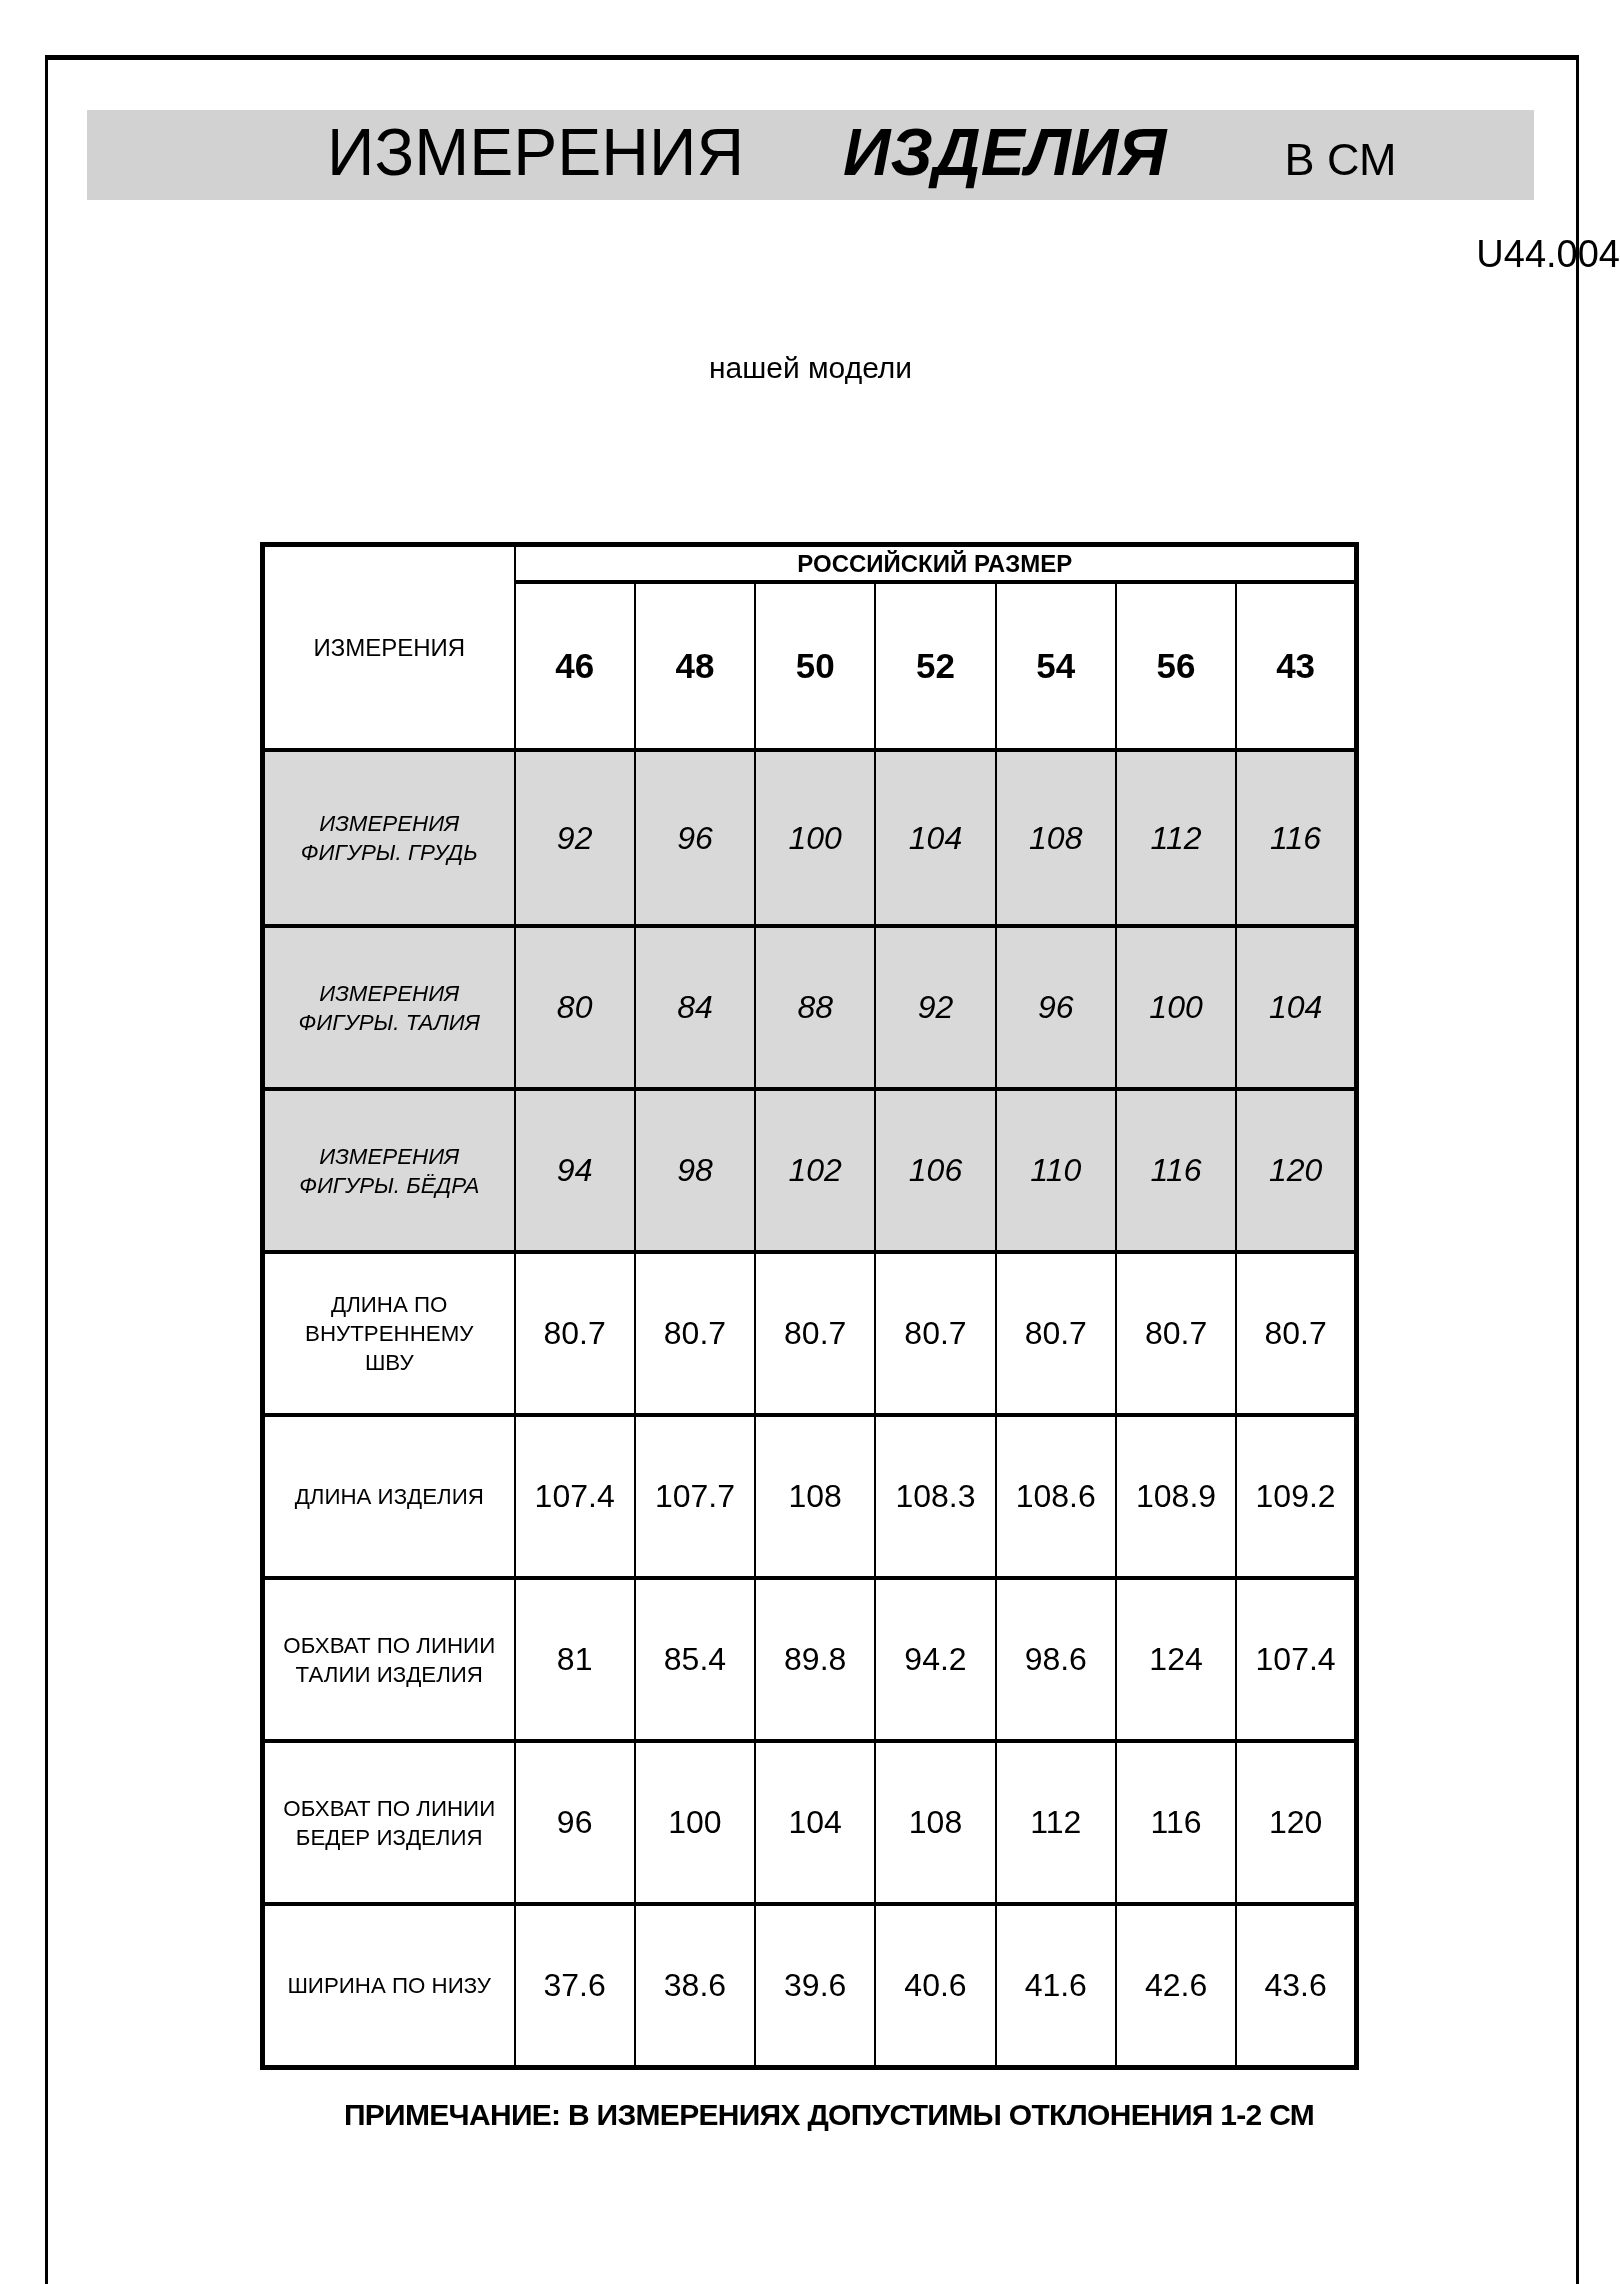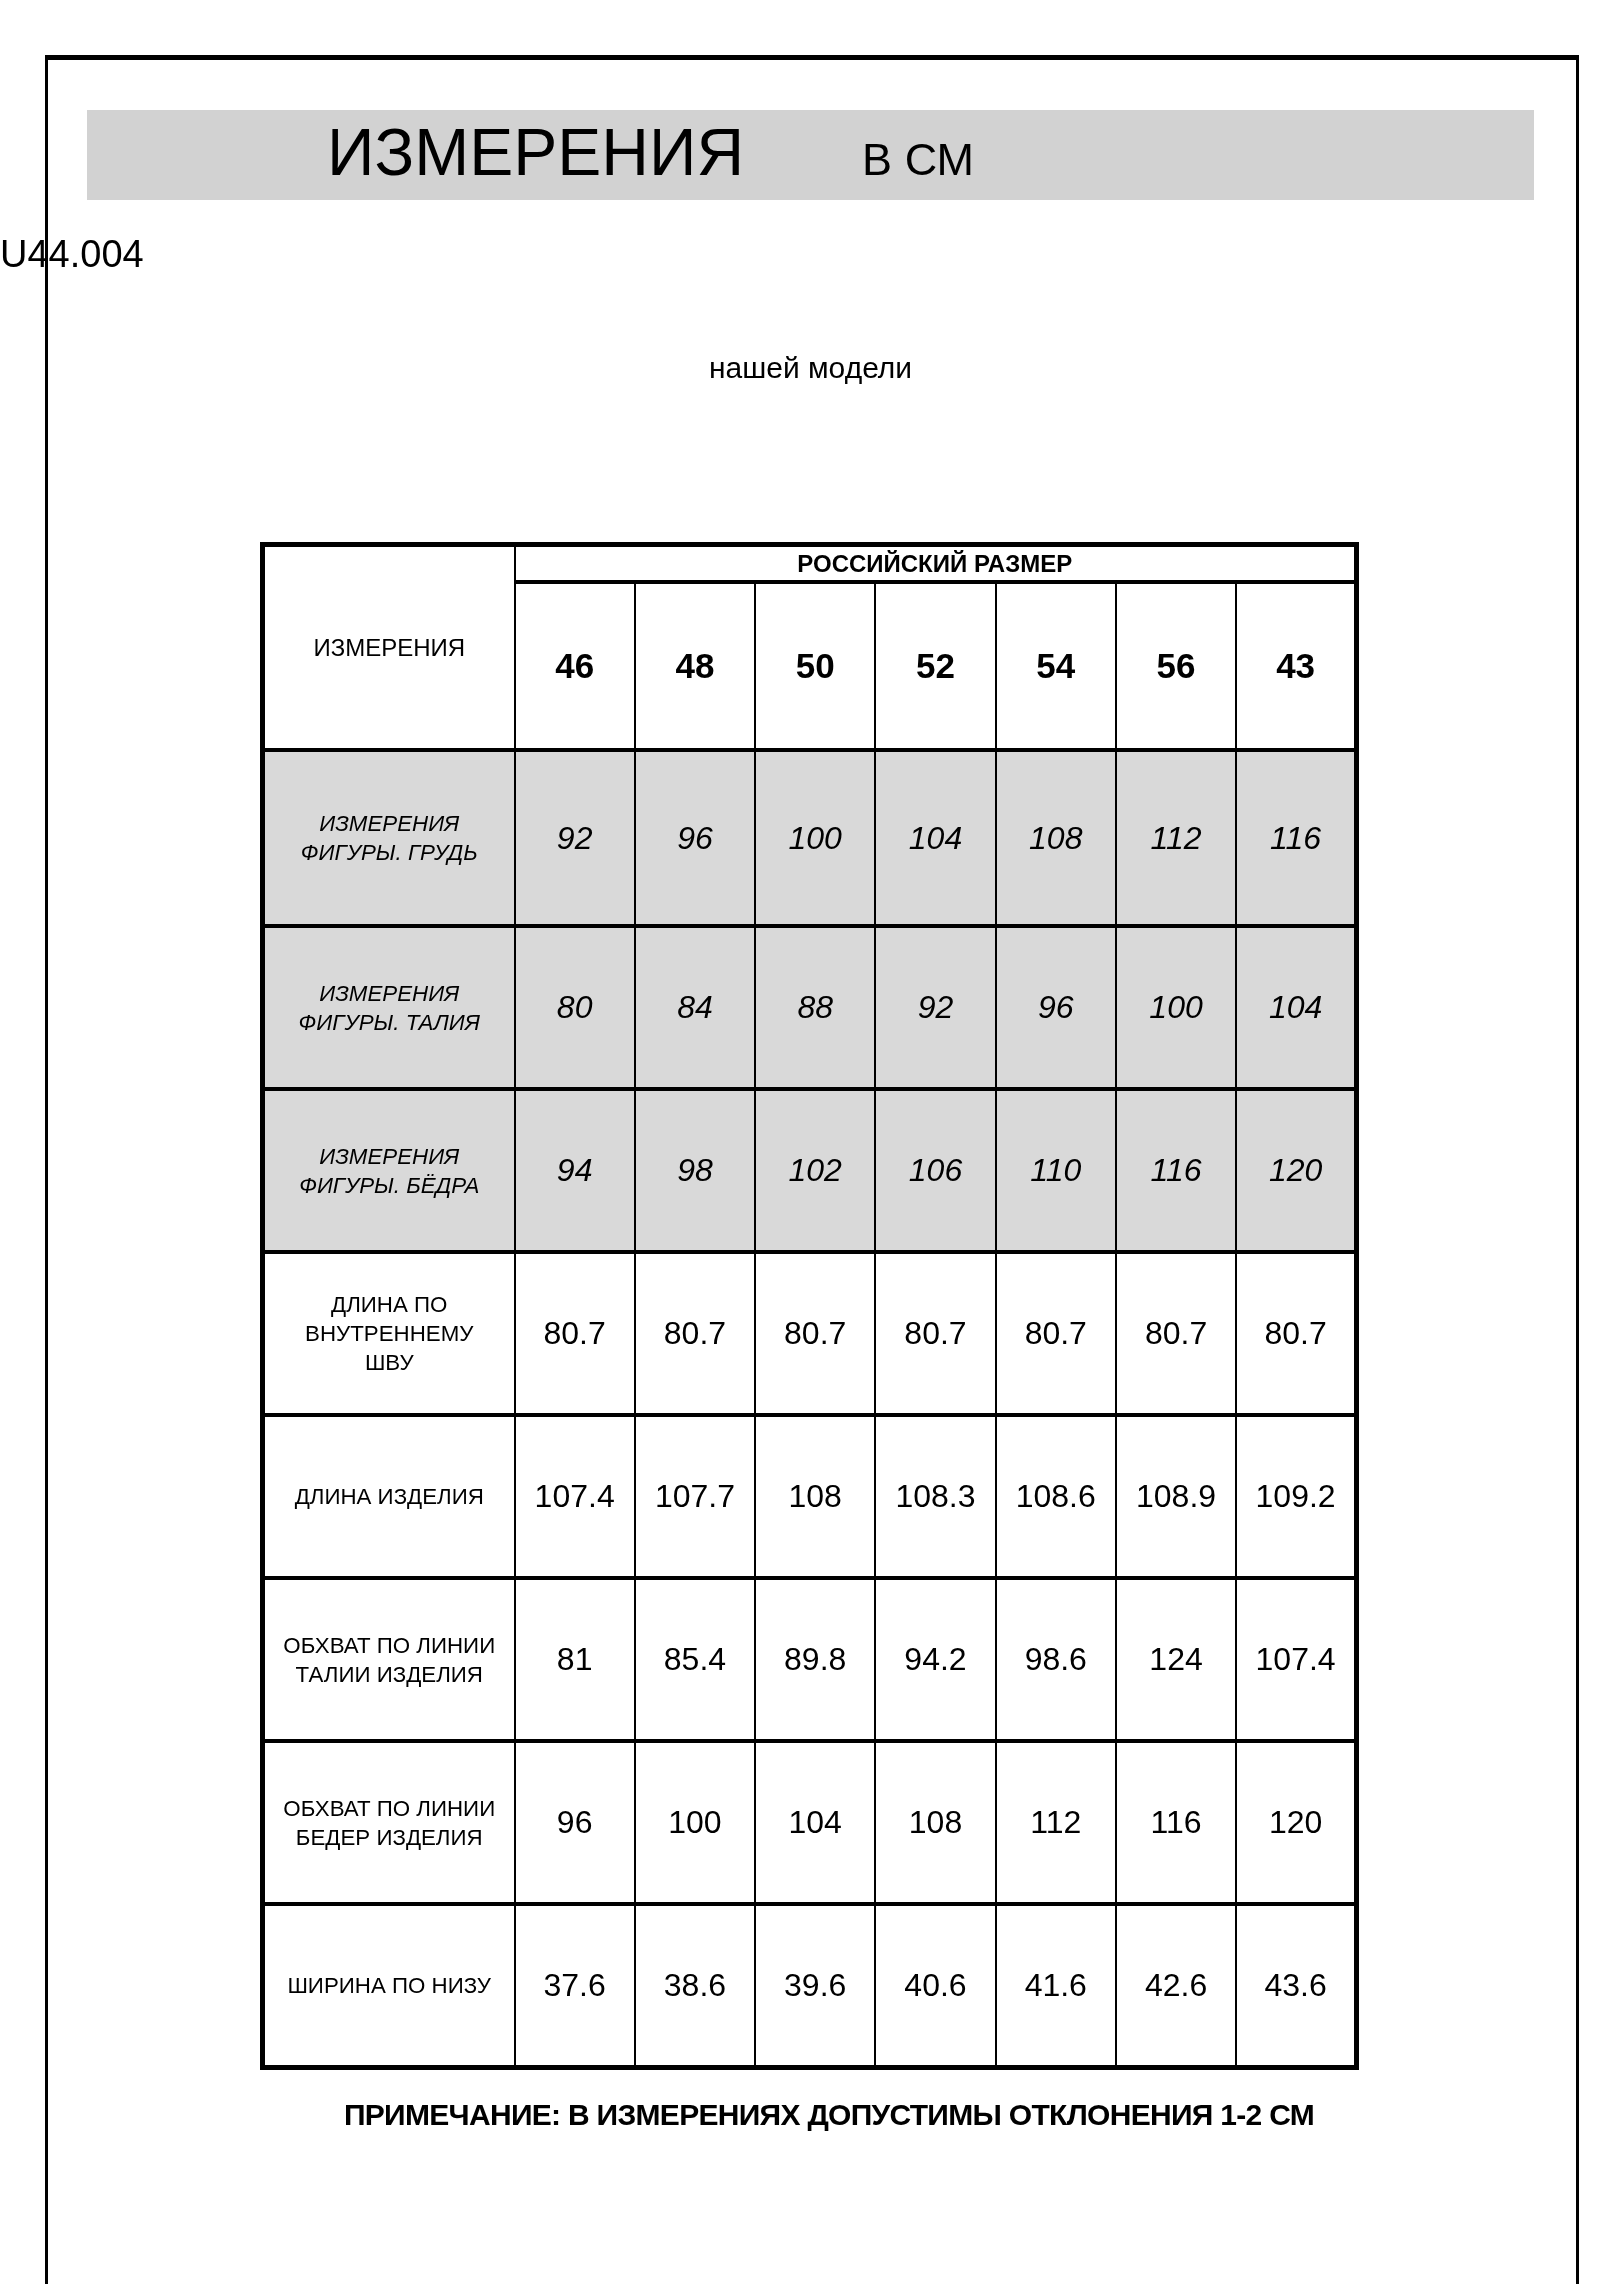--- a/index.html
+++ b/index.html
@@ -27,21 +27,21 @@
     background:var(--band-gray);
     display:flex;align-items:baseline;
     padding-left:240px;padding-top:9.2px;box-sizing:border-box;
     white-space:nowrap;
   }
   .band .t1{font-size:66px;line-height:1;}
   .band .t2{font-size:66px;line-height:1;font-weight:bold;font-style:italic;margin-left:99px;}
   .band .t3{font-size:45px;line-height:1;margin-left:118px;}
   .code{
     position:absolute;left:0;top:233px;width:100%;
-    text-align:left;font-size:38px;line-height:1.15;
+    text-align:right;font-size:38px;line-height:1.15;
   }
   .fit{
     position:absolute;left:334px;top:306px;width:953px;
     text-align:center;font-size:30px;line-height:41px;
   }
   
   table.meas{
     position:absolute;left:260px;top:542px;width:1099px;
     border-collapse:collapse;table-layout:fixed;
     border:5.3px solid var(--line);
@@ -68,20 +68,21 @@
     text-align:center;font-weight:bold;font-size:30px;letter-spacing:-0.7px;padding-left:19px;
   }
 </style>
 </head>
 <body>
 
 <div class="frame"></div>
 
 <div class="band">
   <span class="t1">ИЗМЕРЕНИЯ</span>
+  <span class="t2">ИЗДЕЛИЯ</span>
   <span class="t3">В СМ</span>
 </div>
 
 <div class="code">U44.004</div>
 
 <div class="fit">
   <br>
   <span>нашей модели</span>
 </div>
 

